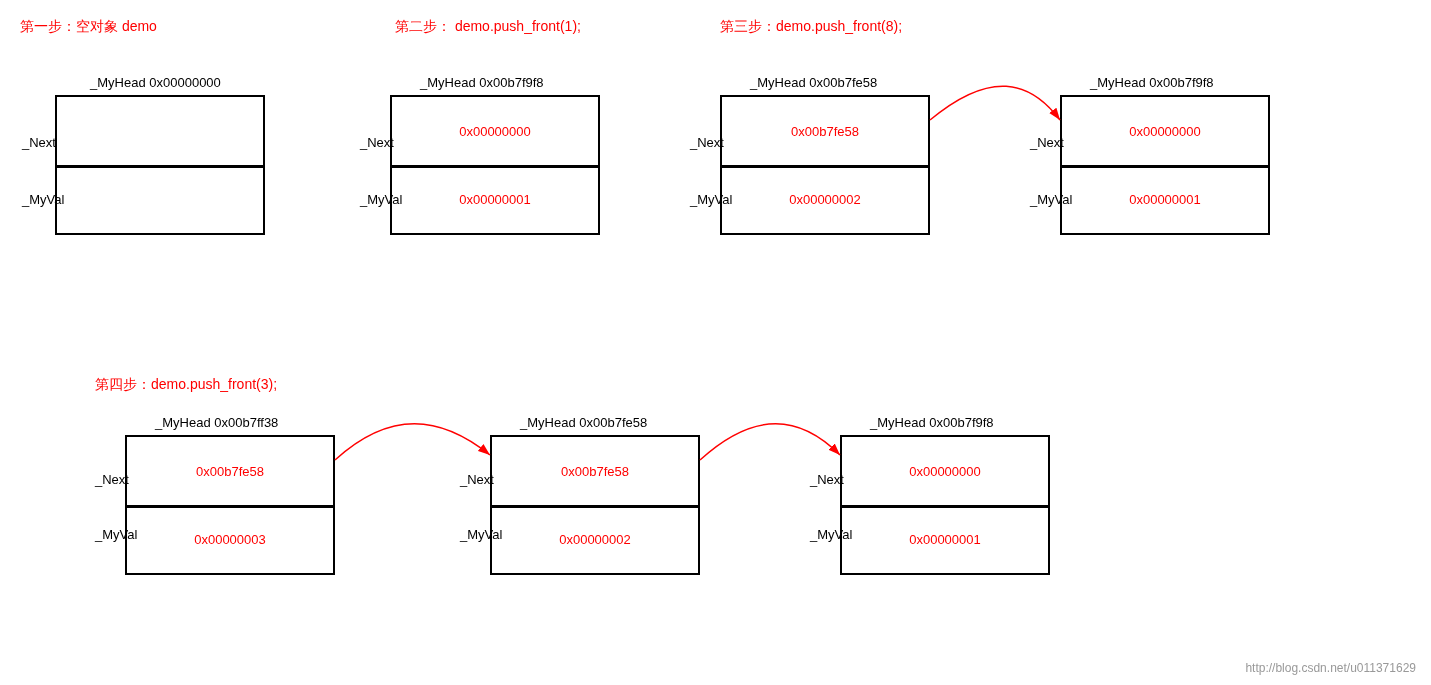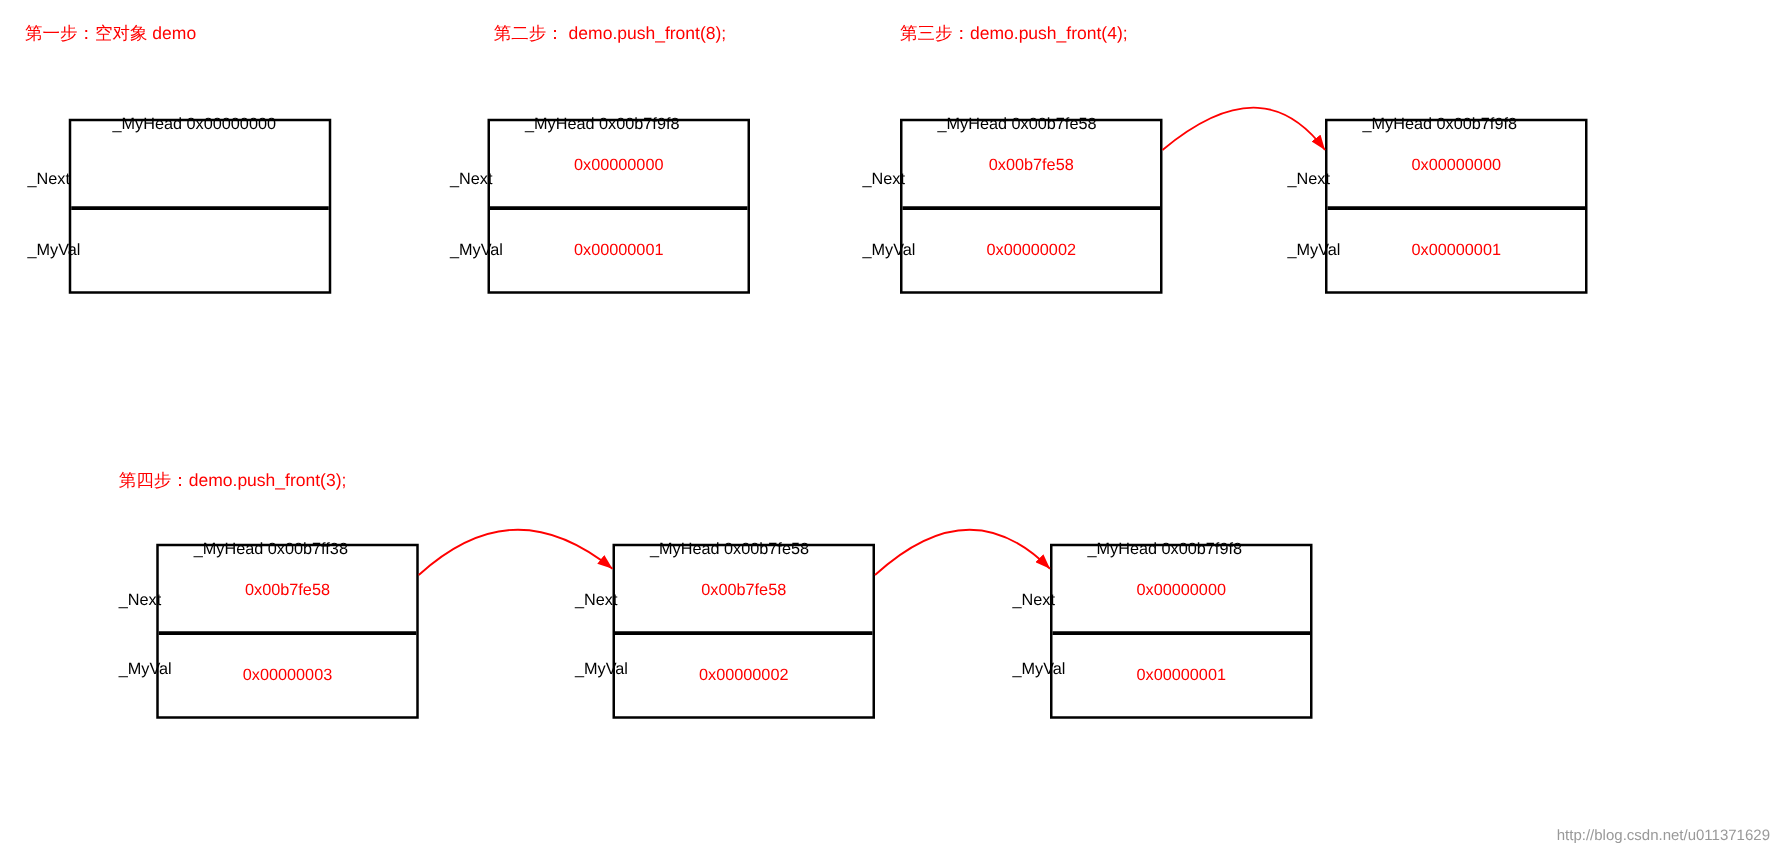--- a/index.html
+++ b/index.html
@@ -21,21 +21,20 @@
       position: absolute;
       color: red;
       font-size: 14px;
       font-weight: normal;
     }
     .node-head-label {
       position: absolute;
       font-size: 13px;
       color: #000;
       white-space: nowrap;
-      margin-top: 16px;
     }
     .node-side-label {
       position: absolute;
       font-size: 13px;
       color: #000000;
       white-space: nowrap;
     }
     .watermark {
       position: absolute;
       bottom: 10px;
@@ -63,32 +62,32 @@
   <div class="node-head-label" style="left:90px;top:75px;">_MyHead   0x00000000</div>
 
   <div class="node-side-label" style="left:22px;top:135px;">_Next</div>
   <div class="node-side-label" style="left:22px;top:192px;">_MyVal</div>
 
   <div style="position:absolute;left:55px;top:95px;width:210px;height:140px;border:2.5px solid #000;">
 
     <div style="position:absolute;left:0;top:50%;width:100%;height:2.5px;background:#000;"></div>
   </div>
 
-  <div class="step-label" style="left:395px;top:18px;">第二步：    demo.push_front(8);</div>
+  <div class="step-label" style="left:395px;top:18px;">第二步：    demo.push_front(1);</div>
 
   <div class="node-head-label" style="left:420px;top:75px;">_MyHead   0x00b7f9f8</div>
   <div class="node-side-label" style="left:360px;top:135px;">_Next</div>
   <div class="node-side-label" style="left:360px;top:192px;">_MyVal</div>
   <div style="position:absolute;left:390px;top:95px;width:210px;height:140px;border:2.5px solid #000;">
     <div style="position:absolute;left:0;top:50%;width:100%;height:2.5px;background:#000;"></div>
     <div style="position:absolute;left:0;top:0;width:100%;height:50%;display:flex;align-items:center;justify-content:center;color:red;font-size:13px;">0x00000000</div>
     <div style="position:absolute;left:0;top:50%;width:100%;height:50%;display:flex;align-items:center;justify-content:center;color:red;font-size:13px;">0x00000001</div>
   </div>
 
-  <div class="step-label" style="left:720px;top:18px;">第三步：demo.push_front(4);</div>
+  <div class="step-label" style="left:720px;top:18px;">第三步：demo.push_front(8);</div>
 
   <div class="node-head-label" style="left:750px;top:75px;">_MyHead   0x00b7fe58</div>
   <div class="node-side-label" style="left:690px;top:135px;">_Next</div>
   <div class="node-side-label" style="left:690px;top:192px;">_MyVal</div>
   <div style="position:absolute;left:720px;top:95px;width:210px;height:140px;border:2.5px solid #000;">
     <div style="position:absolute;left:0;top:50%;width:100%;height:2.5px;background:#000;"></div>
     <div style="position:absolute;left:0;top:0;width:100%;height:50%;display:flex;align-items:center;justify-content:center;color:red;font-size:13px;">0x00b7fe58</div>
     <div style="position:absolute;left:0;top:50%;width:100%;height:50%;display:flex;align-items:center;justify-content:center;color:red;font-size:13px;">0x00000002</div>
   </div>
 

